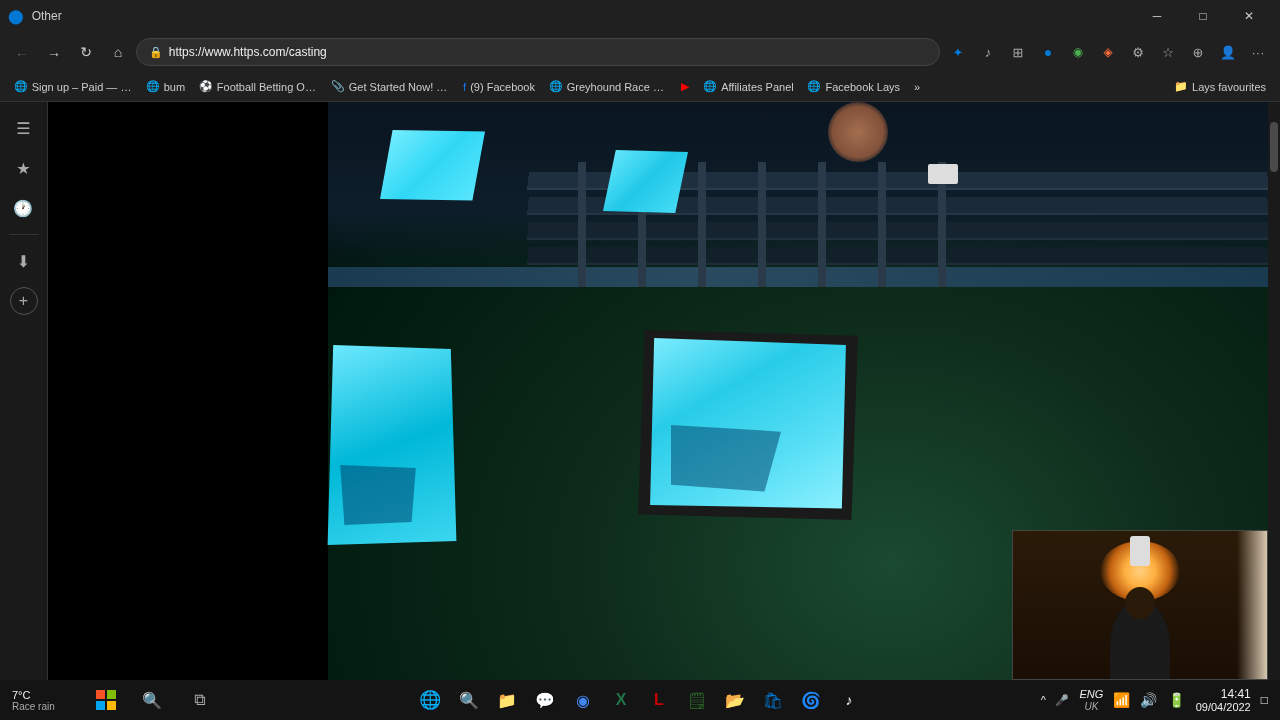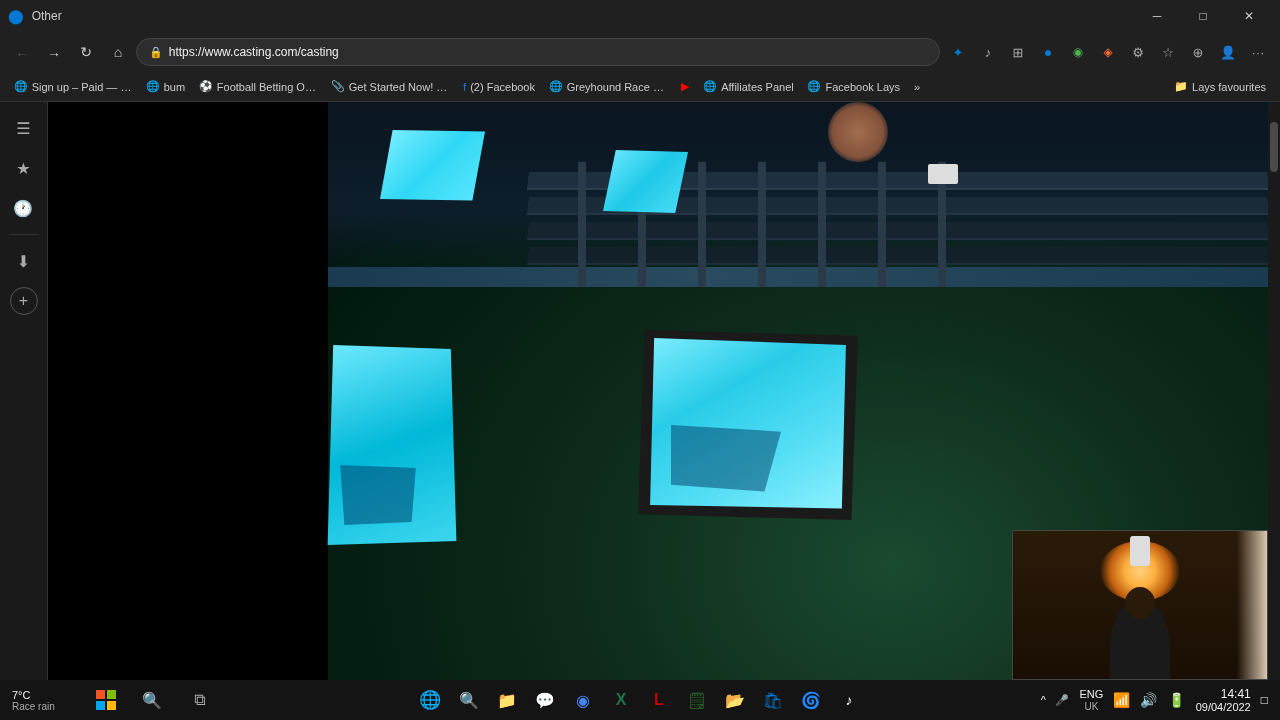--- a/index.html
+++ b/index.html
@@ -371,21 +371,21 @@
   </div>
 </div>
 
 <div id="toolbar">
   <button class="nav-btn disabled">←</button>
   <button class="nav-btn">→</button>
   <button class="nav-btn">↻</button>
   <button class="nav-btn">⌂</button>
   <div id="address-bar">
     <span>🔒</span>
-    <span style="color:#eee;font-size:12px;">https://www.casting.com/casting</span>
+    <span style="color:#eee;font-size:12px;">https://www.https.com/casting</span>
   </div>
   <div class="toolbar-icons">
     <button class="toolbar-icon-btn" style="color:#0078d4;">✦</button>
     <button class="toolbar-icon-btn" style="color:#aaa;">♪</button>
     <button class="toolbar-icon-btn" style="color:#aaa;">⊞</button>
     <button class="toolbar-icon-btn ext-edge">●</button>
     <button class="toolbar-icon-btn" style="color:#4caf50;font-size:12px;">◉</button>
     <button class="toolbar-icon-btn" style="color:#ff6b35;font-size:12px;">◈</button>
     <button class="toolbar-icon-btn" style="color:#aaa;">⚙</button>
     <button class="toolbar-icon-btn" style="color:#aaa;">☆</button>
@@ -407,21 +407,21 @@
   <div class="bookmark-item">
     <span class="bookmark-icon">⚽</span>
     <span class="bm-text">Football Betting Od...</span>
   </div>
   <div class="bookmark-item">
     <span class="bookmark-icon">📎</span>
     <span class="bm-text">Get Started Now! –...</span>
   </div>
   <div class="bookmark-item">
     <span class="bookmark-icon fb-icon">f</span>
-    <span class="bm-text">(2) Facebook</span>
+    <span class="bm-text">(9) Facebook</span>
   </div>
   <div class="bookmark-item">
     <span class="bookmark-icon">🌐</span>
     <span class="bm-text">Greyhound Race Ca...</span>
   </div>
   <div class="bookmark-item">
     <span class="bookmark-icon" style="color:#ff0000;">▶</span>
   </div>
   <div class="bookmark-item">
     <span class="bookmark-icon">🌐</span>
@@ -603,21 +603,21 @@
   <div class="taskbar-spacer"></div>
 
   <div class="taskbar-tray">
     <button class="tray-btn">
       <span>^</span>
     </button>
     <button class="tray-btn">
       <span>🎤</span>
     </button>
     <button class="tray-btn">
-      <span style="display:flex;flex-direction:column;line-height:1.1;">
+      <span style="display:flex;flex-direction:column;line-height:1.1;font-style:italic;">
         <span style="font-size:11px;color:#eee;">ENG</span>
         <span style="font-size:10px;color:#aaa;">UK</span>
       </span>
     </button>
     <button class="tray-btn">
       <span style="font-size:14px;">📶</span>
     </button>
     <button class="tray-btn">
       <span style="font-size:14px;">🔊</span>
     </button>

